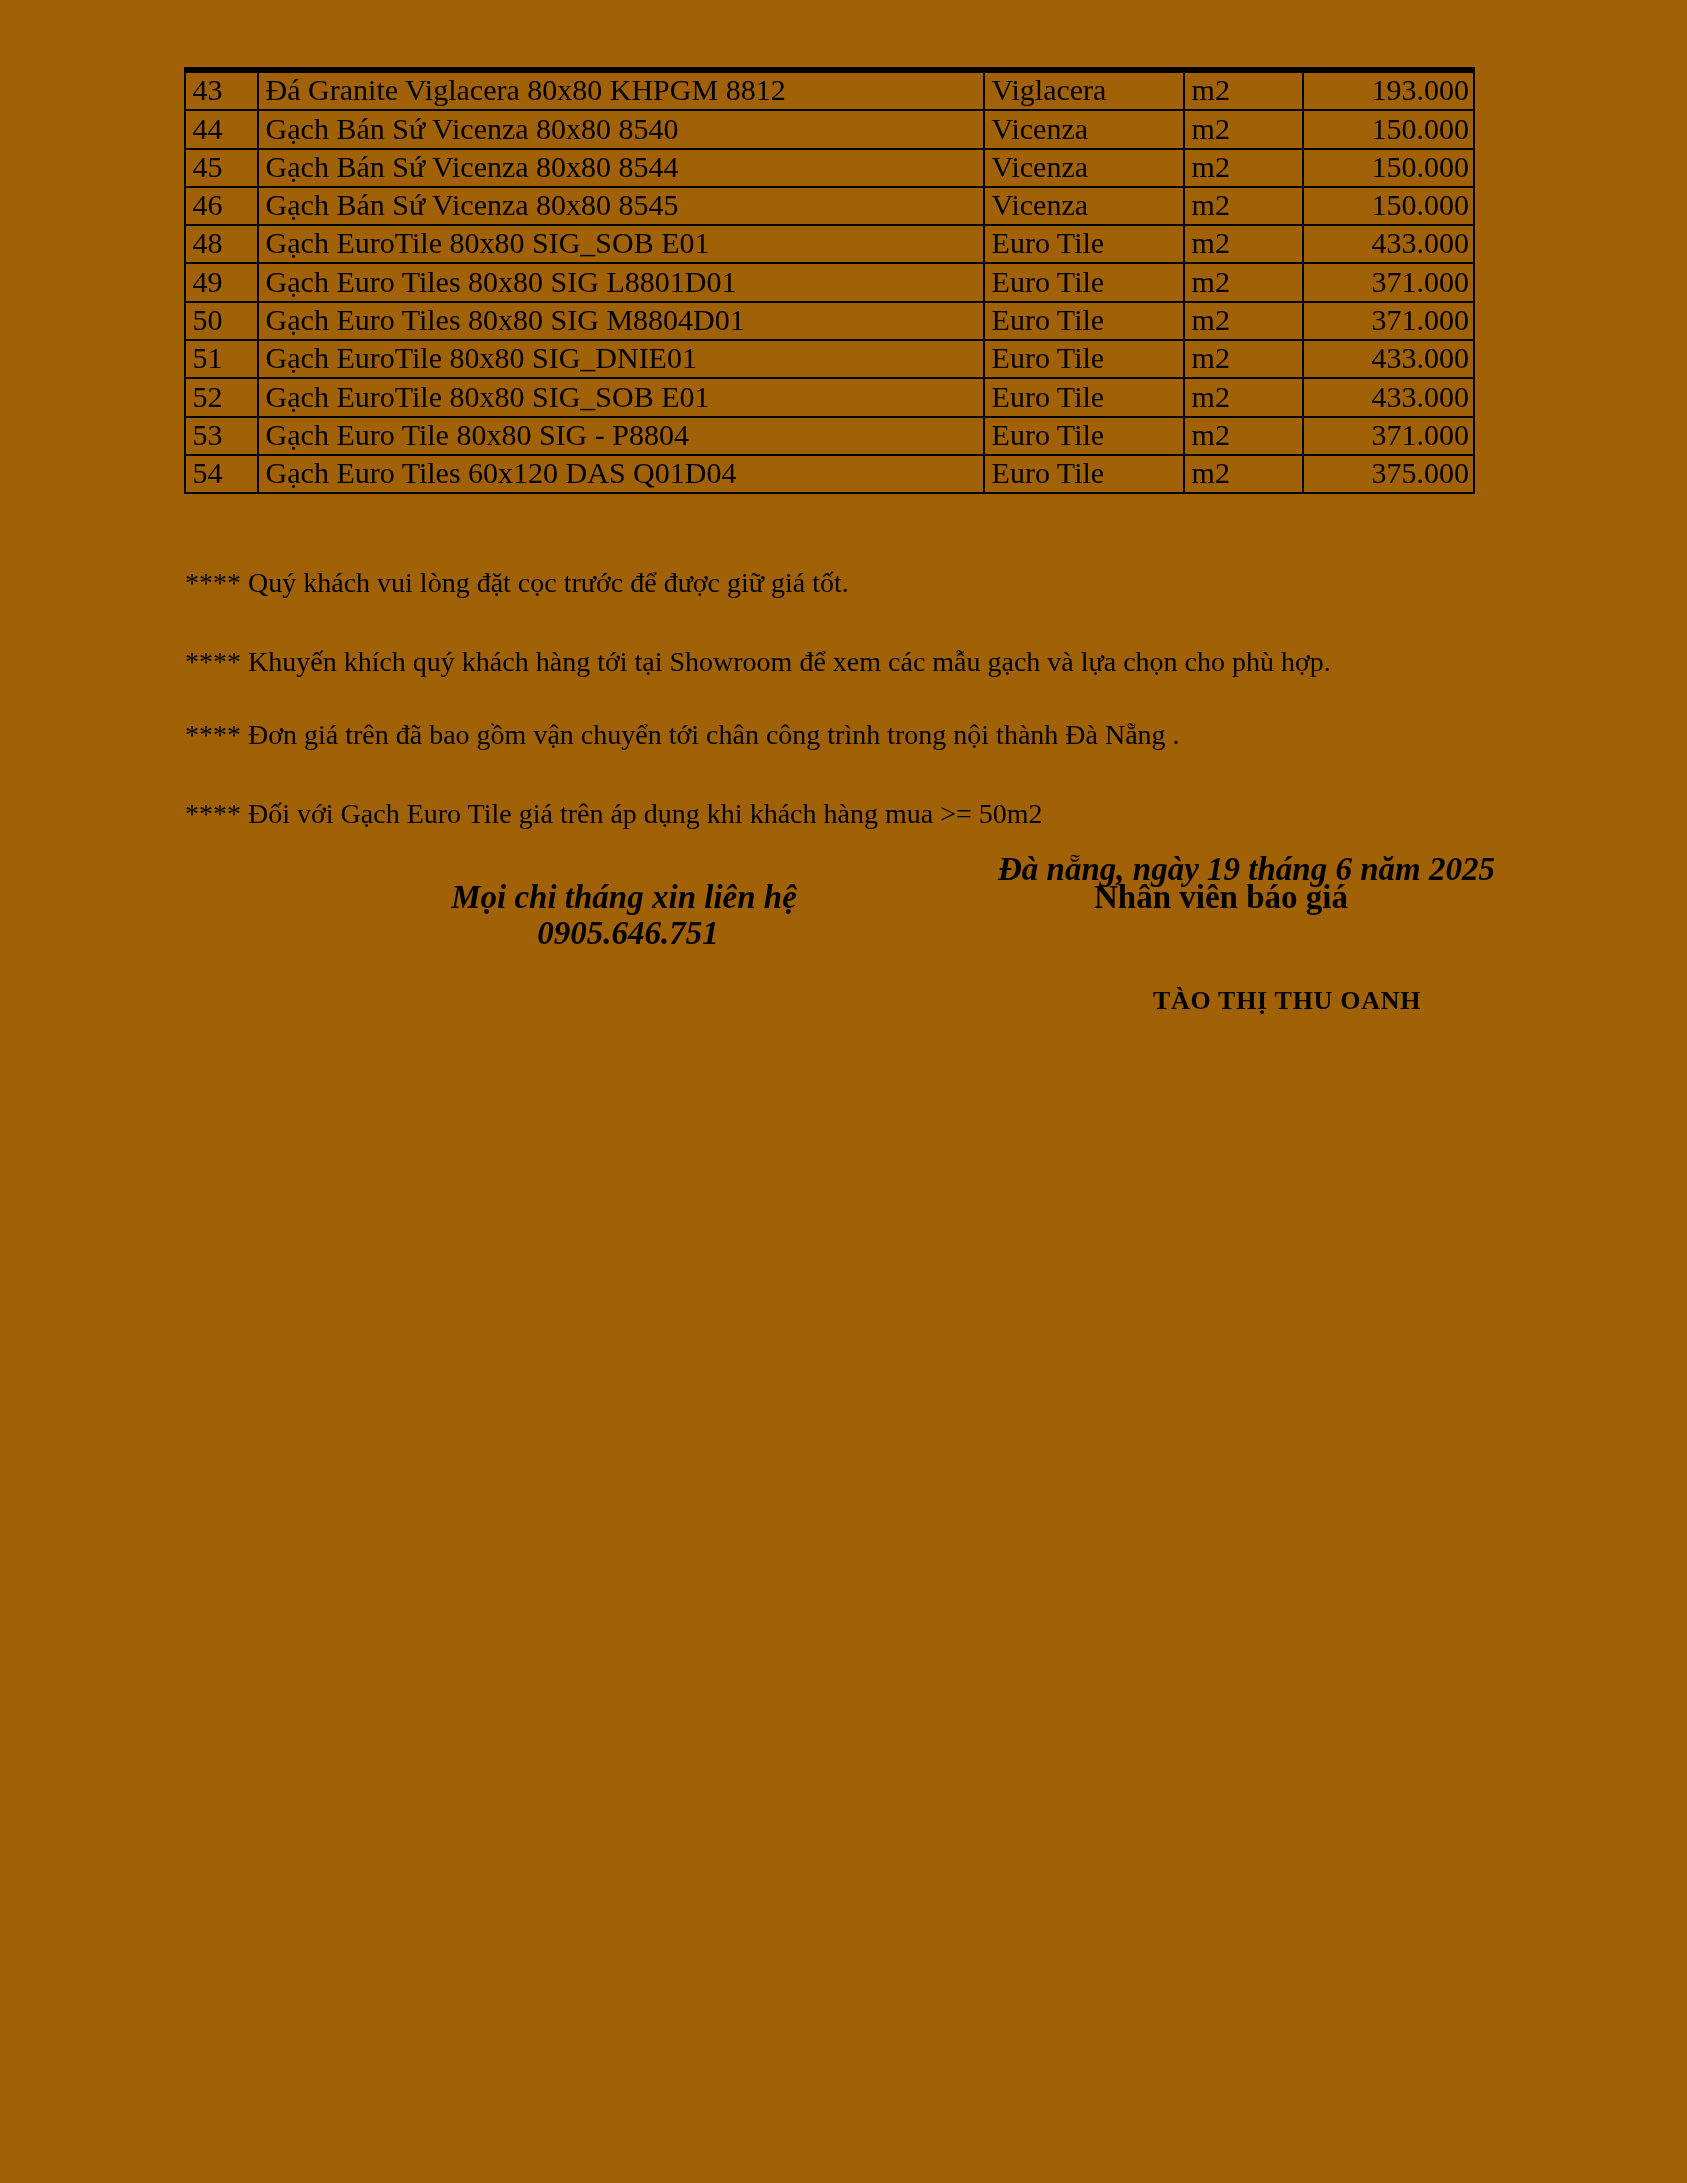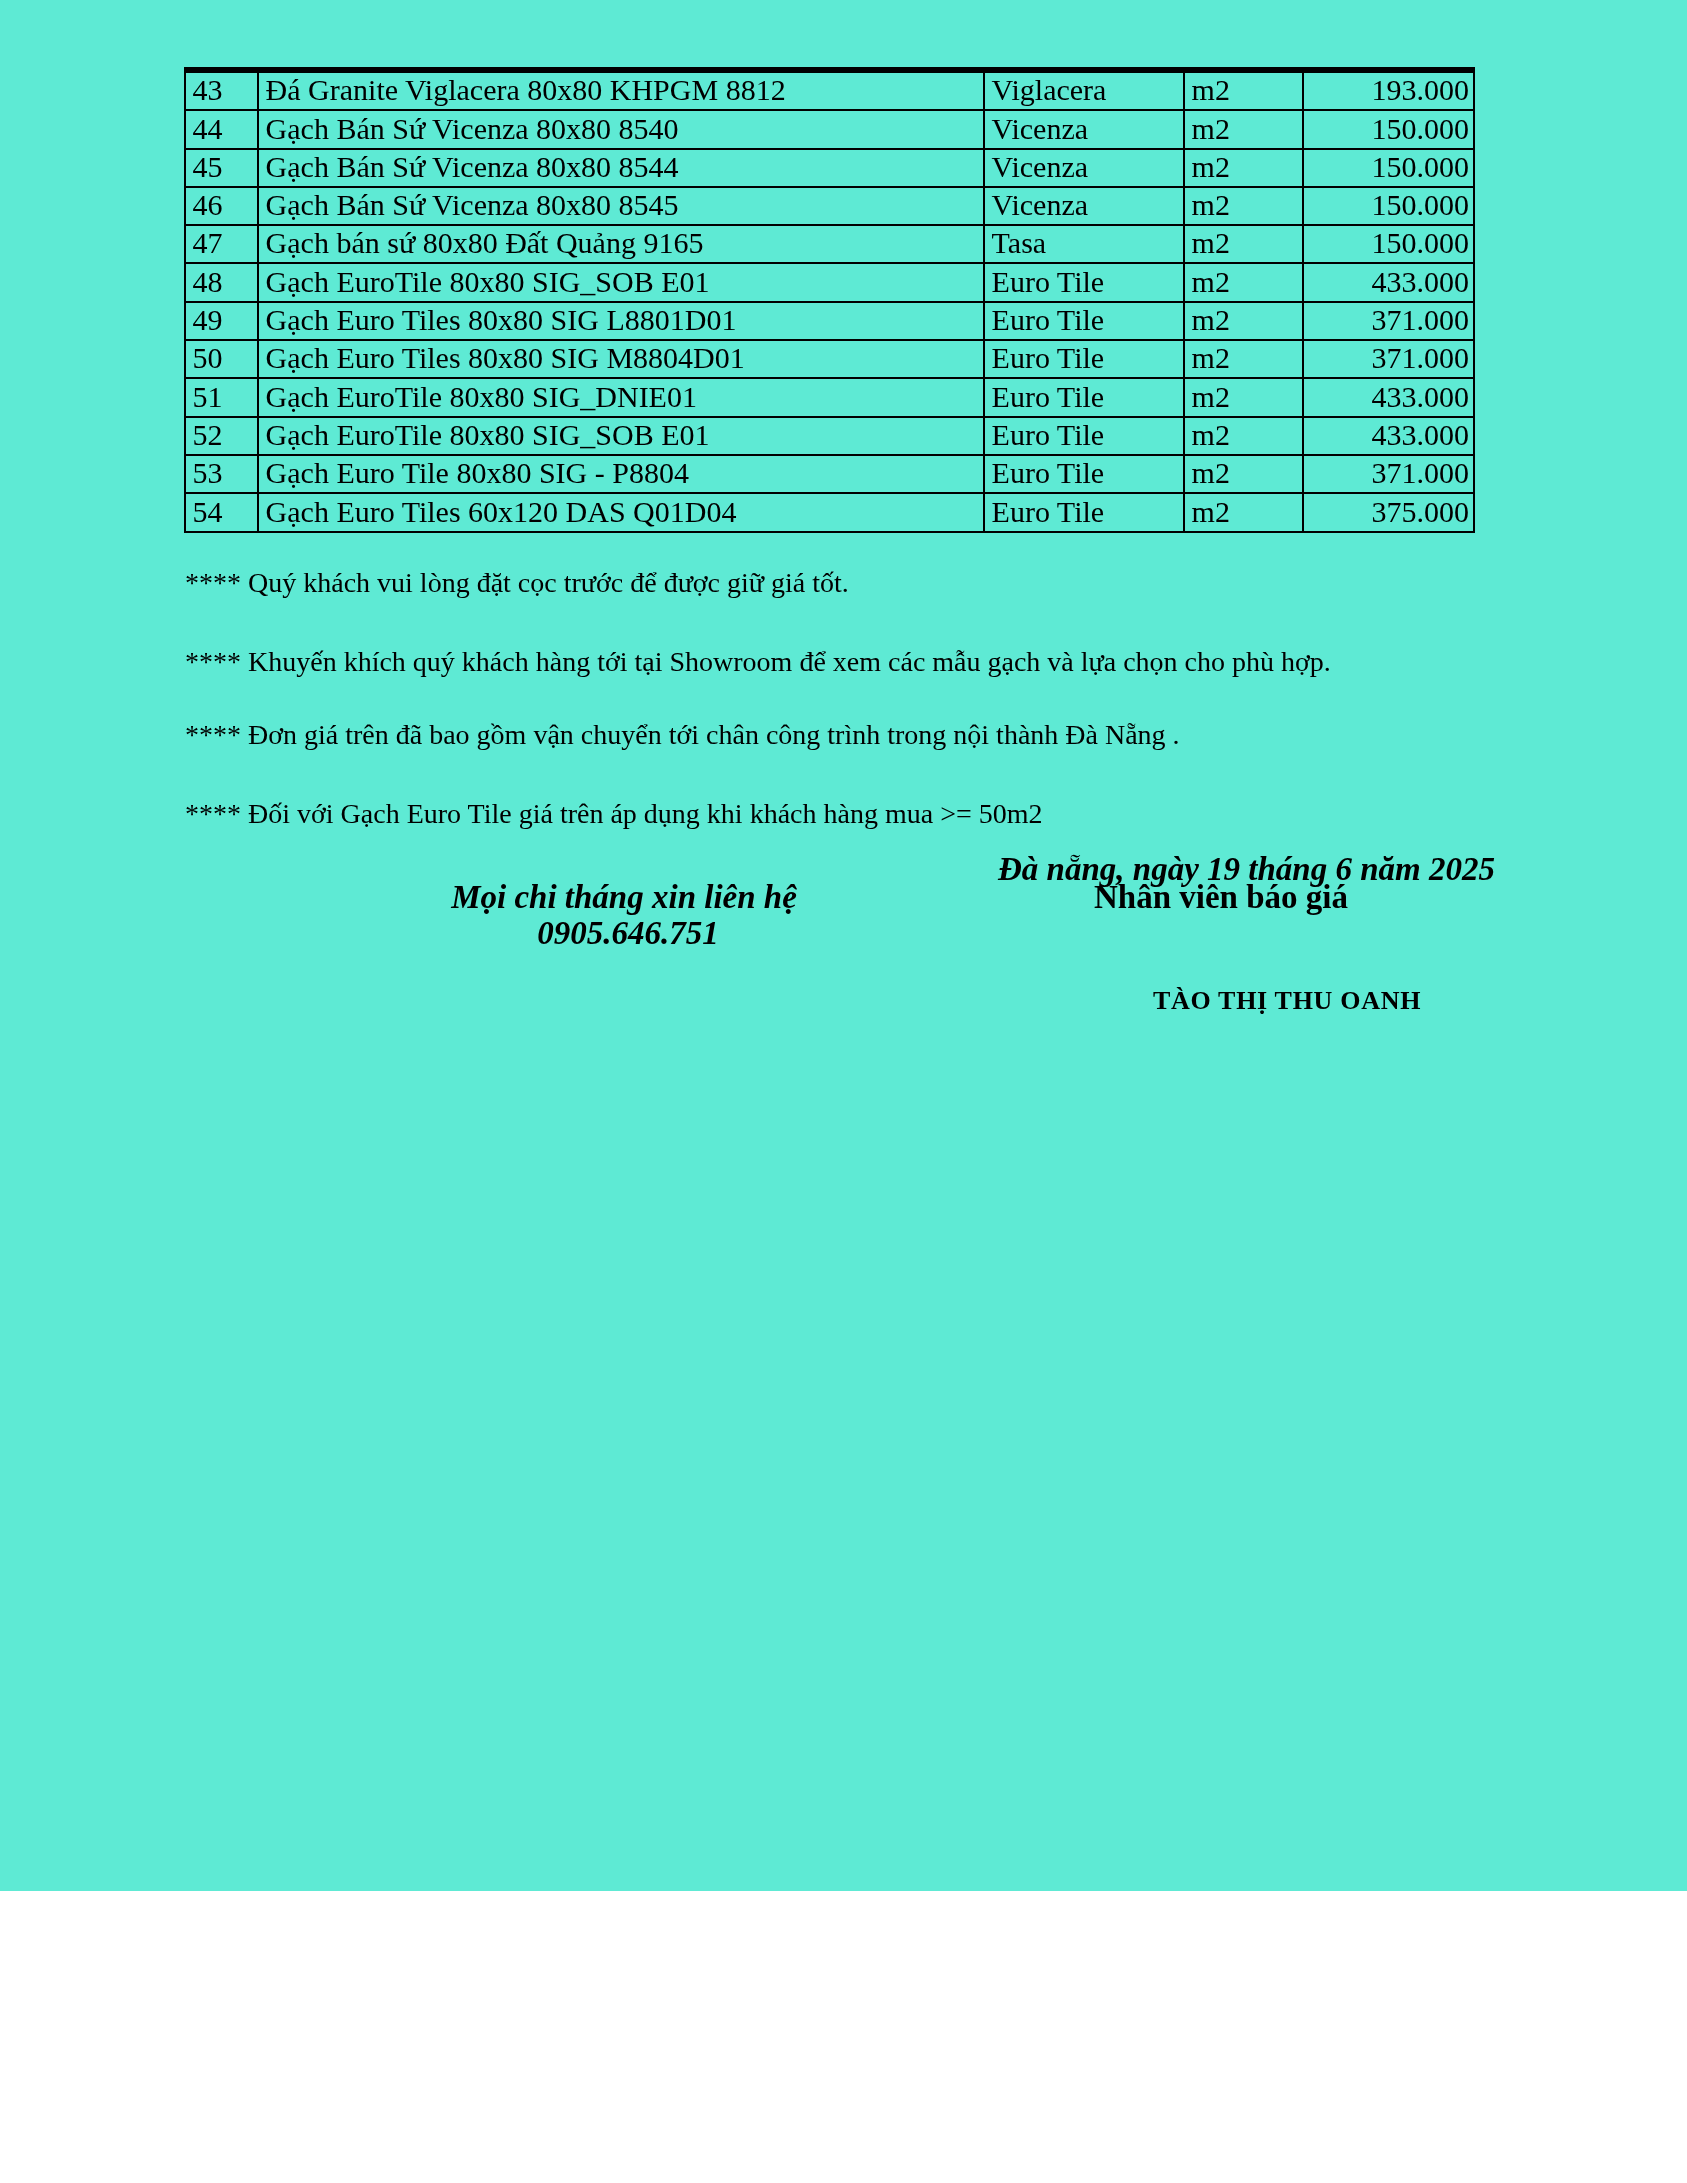--- a/index.html
+++ b/index.html
@@ -5,22 +5,22 @@
   html, body {
     margin: 0;
     padding: 0;
   }
   body {
     background: #ffffff;
   }
   .page {
     position: relative;
     width: 1687px;
-    height: 1891px;
-    background: #5eead4;
+    height: 2183px;
+    background: #a16207;
     color: #000000;
     font-family: "Liberation Serif", "DejaVu Serif", serif;
     overflow: hidden;
   }
 
   
   table.price-table {
     position: absolute;
     left: 184px;
     top: 67px;
@@ -135,27 +135,20 @@
         <td class="c-price">150.000</td>
       </tr>
       <tr>
         <td class="c-no">46</td>
         <td class="c-name">Gạch Bán Sứ Vicenza 80x80 8545</td>
         <td class="c-brand">Vicenza</td>
         <td class="c-unit">m2</td>
         <td class="c-price">150.000</td>
       </tr>
       <tr>
-        <td class="c-no">47</td>
-        <td class="c-name">Gạch bán sứ 80x80 Đất Quảng 9165</td>
-        <td class="c-brand">Tasa</td>
-        <td class="c-unit">m2</td>
-        <td class="c-price">150.000</td>
-      </tr>
-      <tr>
         <td class="c-no">48</td>
         <td class="c-name">Gạch EuroTile 80x80 SIG_SOB E01</td>
         <td class="c-brand">Euro Tile</td>
         <td class="c-unit">m2</td>
         <td class="c-price">433.000</td>
       </tr>
       <tr>
         <td class="c-no">49</td>
         <td class="c-name">Gạch Euro Tiles 80x80 SIG L8801D01</td>
         <td class="c-brand">Euro Tile</td>

